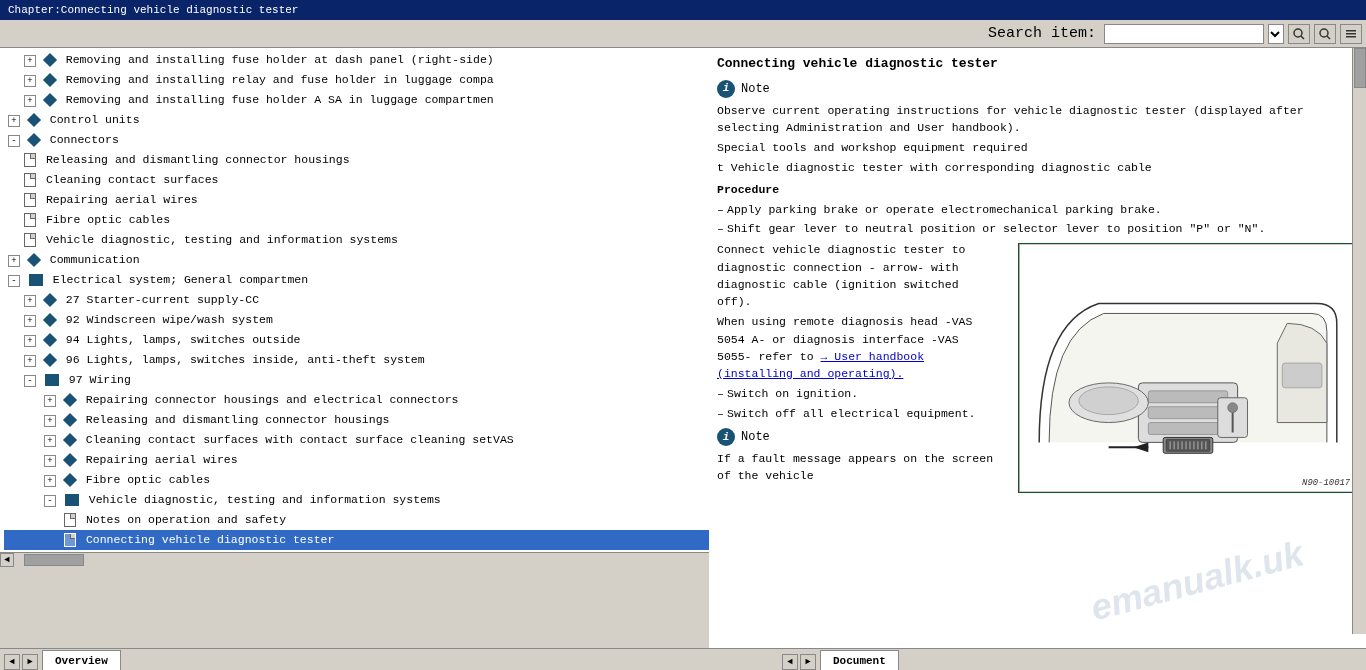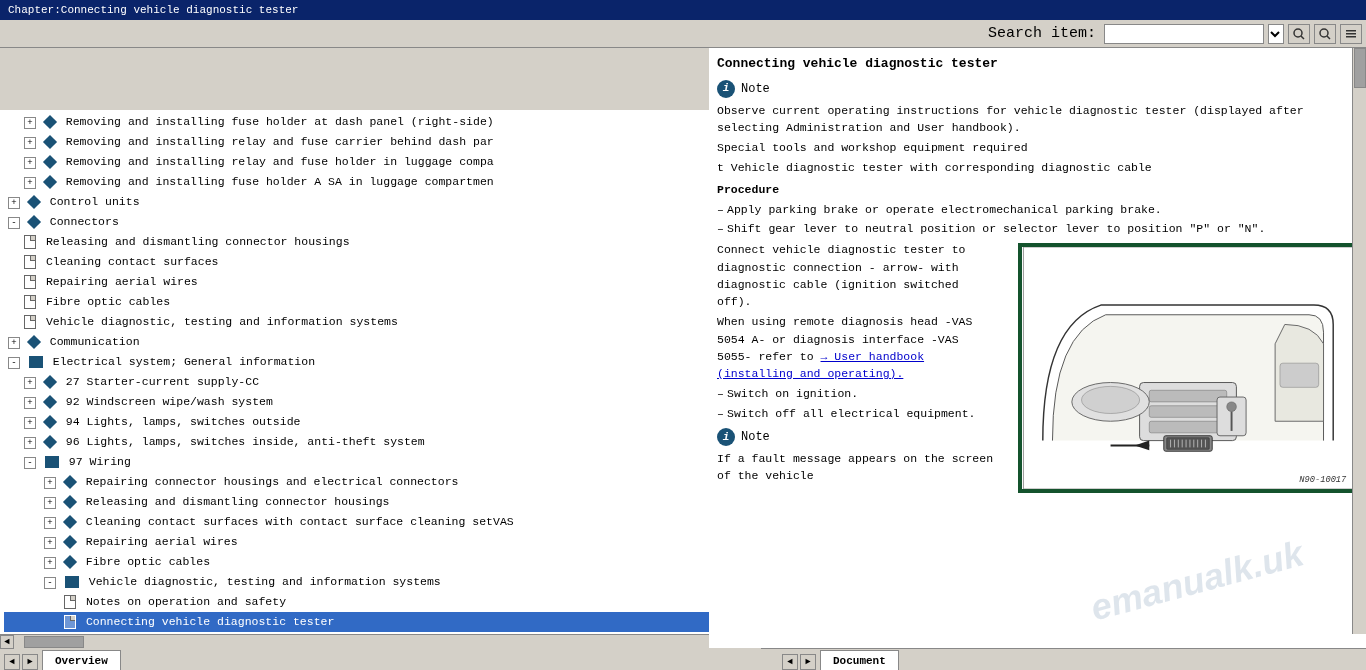--- a/index.html
+++ b/index.html
@@ -217,21 +217,21 @@
     .link-text {
       color: #0000cc;
       text-decoration: underline;
       cursor: pointer;
     }
     
     .diagram-area {
       float: right;
       width: 340px;
       height: 250px;
-      border: 4px solid #14532d;
+      border: 1px solid #14532d;
       margin-left: 22px;
       margin-top: 4px;
       background: white;
       position: relative;
       overflow: hidden;
     }
     
     
     .scrollbar-v {
       position: absolute;
@@ -358,21 +358,20 @@
       pointer-events: none;
       z-index: 10;
       font-family: Arial, sans-serif;
       font-weight: bold;
     }
     
     .panel-wrapper {
       display: flex;
       flex-direction: column;
       width: 709px;
-      justify-content: flex-end;
     }
     
     .right-panel-wrapper {
       display: flex;
       flex-direction: column;
       flex: 1;
       position: relative;
     }
     
     
@@ -420,25 +419,20 @@
   <div class="panel-wrapper">
     <div class="left-panel">
       <div class="tree-content">
 
         <div class="tree-item indent1">
           <span class="expand-icon">+</span>
           <span class="blue-diamond"></span>
           <span>Removing and installing fuse holder at dash panel (right-side)</span>
         </div>
 
-        <div class="tree-item indent1">
-          <span class="expand-icon">+</span>
-          <span class="blue-diamond"></span>
-          <span>Removing and installing relay and fuse carrier behind dash par</span>
-        </div>
 
         <div class="tree-item indent1">
           <span class="expand-icon">+</span>
           <span class="blue-diamond"></span>
           <span>Removing and installing relay and fuse holder in luggage compa</span>
         </div>
 
         <div class="tree-item indent1">
           <span class="expand-icon">+</span>
           <span class="blue-diamond"></span>
@@ -484,21 +478,21 @@
 
         <div class="tree-item" style="padding-left:4px;">
           <span class="expand-icon">+</span>
           <span class="blue-diamond"></span>
           <span>Communication</span>
         </div>
 
         <div class="tree-item" style="padding-left:4px;">
           <span class="expand-icon">-</span>
           <span style="display:inline-block;width:14px;height:12px;background:#1a5276;margin-right:3px;vertical-align:middle;position:relative;"></span>
-          <span>Electrical system; General information</span>
+          <span>Electrical system; General compartmen</span>
         </div>
 
         <div class="tree-item indent1">
           <span class="expand-icon">+</span>
           <span class="blue-diamond"></span>
           <span>27 Starter-current supply-CC</span>
         </div>
 
         <div class="tree-item indent1">
           <span class="expand-icon">+</span>

